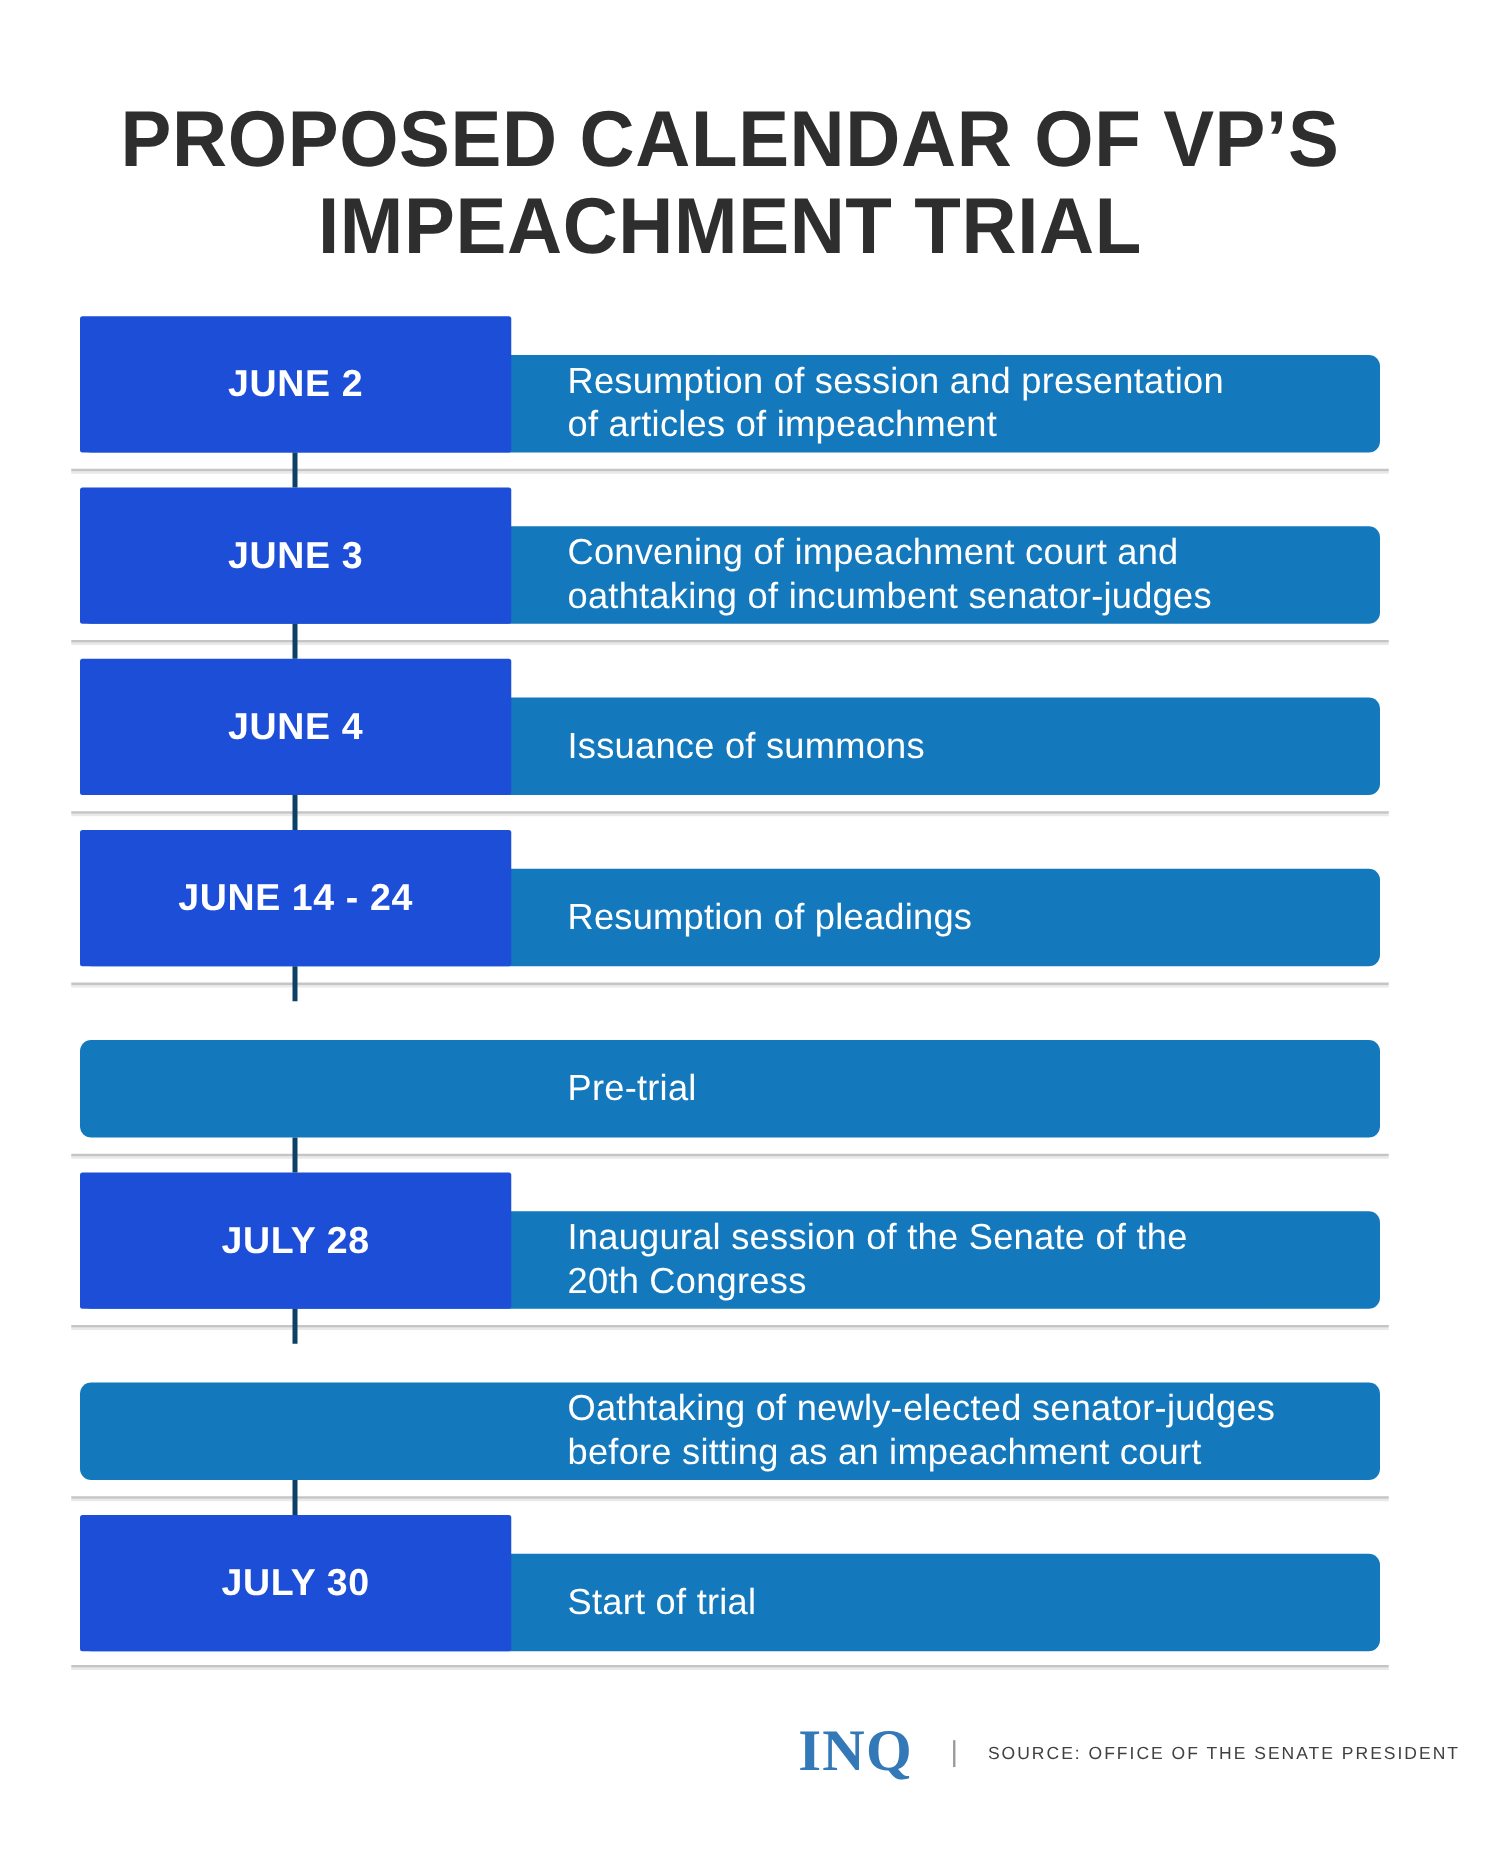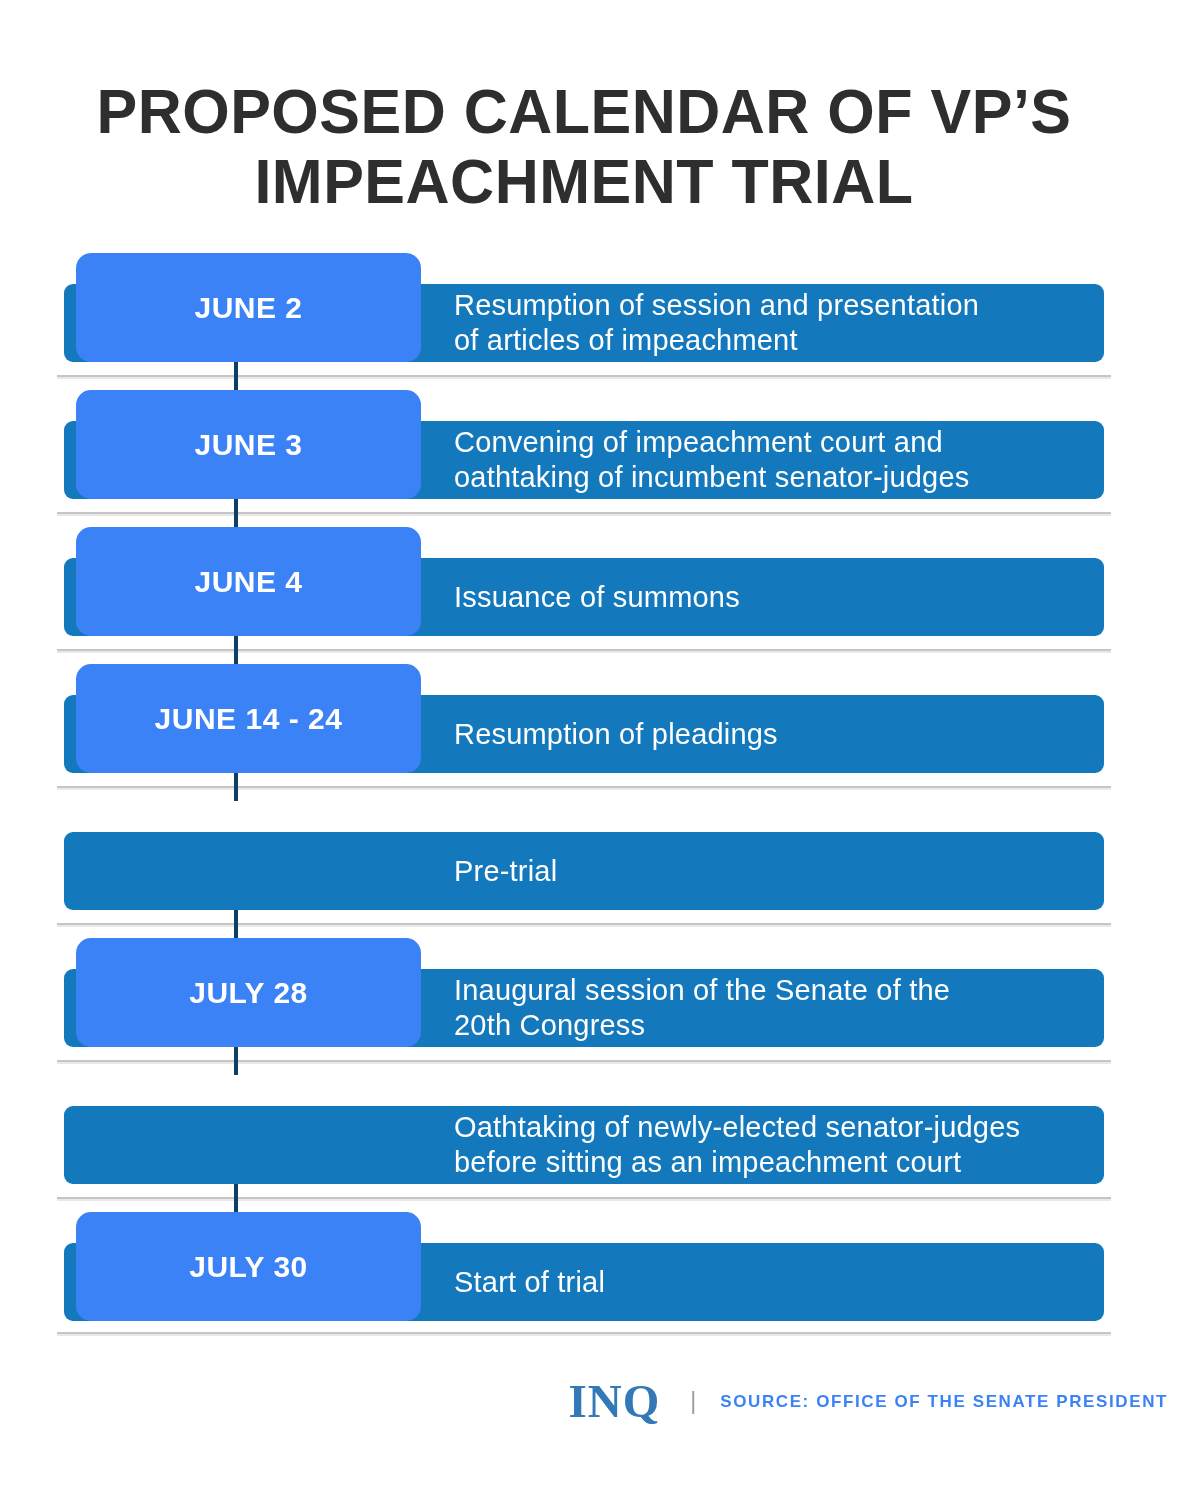--- a/index.html
+++ b/index.html
@@ -86,27 +86,26 @@
     font-weight: 400;
     white-space: pre-line;
     letter-spacing: 0.2px;
   }
   .date-box {
     position: absolute;
     left: 0;
     top: 0;
     width: 345px;
     height: 109px;
-    background: #3b82f6;
-    border-radius: 15px;
+    background: #1d4ed8;
+    border-radius: 2px;
     display: flex;
     align-items: center;
     justify-content: center;
     z-index: 2;
-    margin-left: 12px;
   }
   .date-text {
     color: #ffffff;
     font-size: 30px;
     font-weight: 700;
     letter-spacing: 0.5px;
   }
   
   .bottom-divider {
     width: 1054px;
@@ -131,24 +130,24 @@
     line-height: 1;
   }
   .footer-sep {
     color: #9a9a9a;
     font-size: 23px;
     font-weight: 300;
     margin: 0 24px 0 30px;
     line-height: 1;
   }
   .source {
-    color: #3b82f6;
-    font-size: 17px;
+    color: #404040;
+    font-size: 14px;
     letter-spacing: 1.6px;
-    font-weight: 700;
+    font-weight: 400;
   }
 </style>
 </head>
 <body>
 
 <div class="page">
 
   <h1 class="title">PROPOSED CALENDAR OF VP’S
 IMPEACHMENT TRIAL</h1>
 

